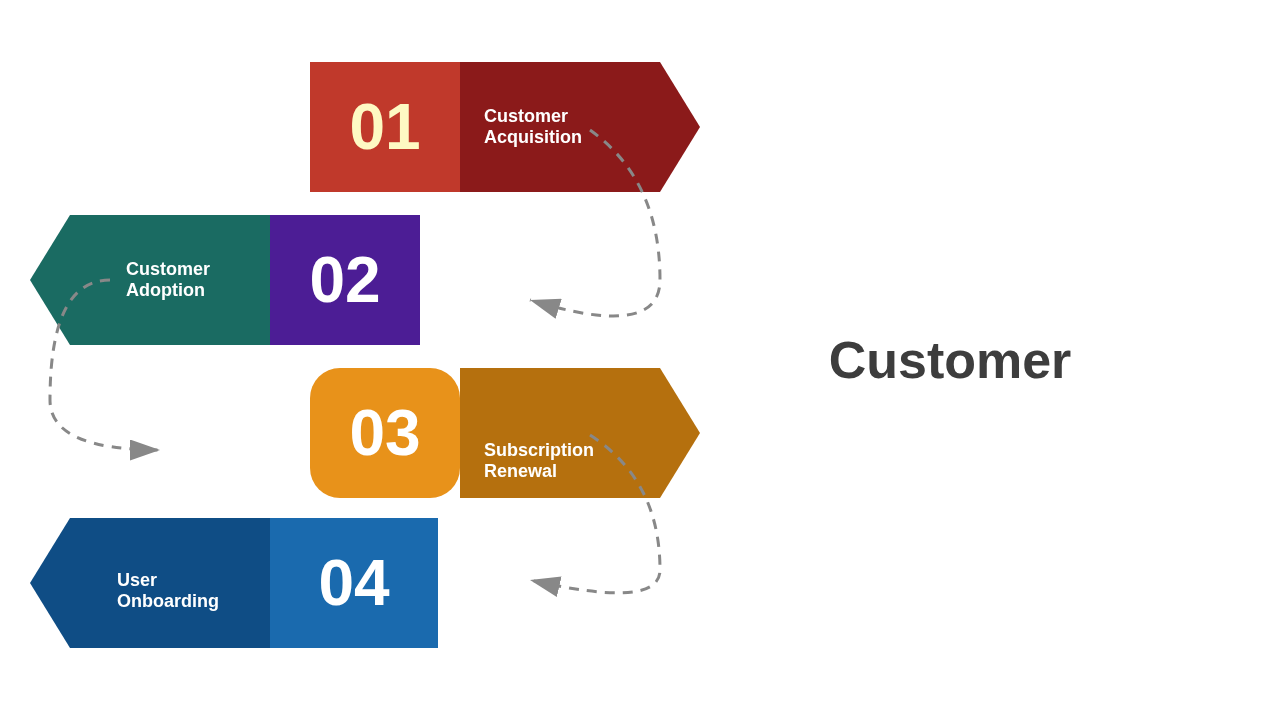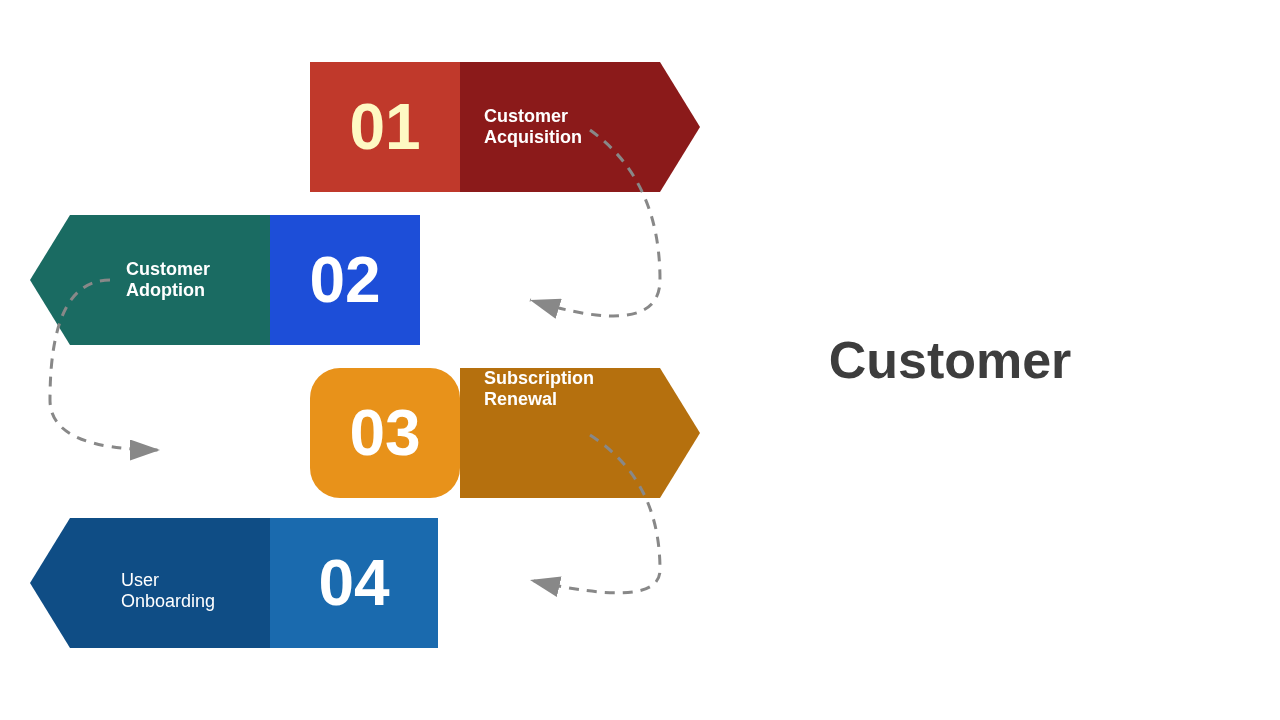--- a/index.html
+++ b/index.html
@@ -182,40 +182,40 @@
       </div>
     </div>
 
     <div class="step-item step2" style="display:flex; align-items:stretch;">
       <div style="display:flex; align-items:center; height:130px;">
         <div class="arrow-shape-left-inner" style="background:#1a6b62; font-size:18px; font-weight:800; color:#fff; height:130px; clip-path: polygon(40px 0, 100% 0, 100% 100%, 40px 100%, 0 50%); display:flex; align-items:center; justify-content:center; padding: 16px 24px 16px 60px; min-width:240px;">
           <span style="white-space:pre-line;">Customer
 Adoption</span>
         </div>
       </div>
-      <div class="num-box" style="background:#1d4ed8; width:150px; display:flex; align-items:center; justify-content:center; font-size:64px; font-weight:900; color:#fff; z-index:2;">
+      <div class="num-box" style="background:#4c1d95; width:150px; display:flex; align-items:center; justify-content:center; font-size:64px; font-weight:900; color:#fff; z-index:2;">
         <span>02</span>
       </div>
     </div>
 
     <div class="step-item step3" style="display:flex; align-items:stretch;">
       <div class="num-box" style="background:#e8921a; width:150px; display:flex; align-items:center; justify-content:center; font-size:64px; font-weight:900; color:#fff; z-index:2;">
         <span>03</span>
       </div>
       <div style="display:flex; align-items:center; height:130px;">
-        <div class="arrow-shape-right-inner" style="background:#b5700e; font-size:18px; font-weight:800; color:#fff; height:130px; clip-path: polygon(0 0, calc(100% - 40px) 0, 100% 50%, calc(100% - 40px) 100%, 0 100%); display:flex; align-items:flex-start; padding: 0 60px 16px 24px; min-width:240px;">
+        <div class="arrow-shape-right-inner" style="background:#b5700e; font-size:18px; font-weight:800; color:#fff; height:130px; clip-path: polygon(0 0, calc(100% - 40px) 0, 100% 50%, calc(100% - 40px) 100%, 0 100%); display:flex; align-items:flex-end; padding: 0 60px 16px 24px; min-width:240px;">
           <span style="white-space:pre-line;">Subscription
 Renewal</span>
         </div>
       </div>
     </div>
 
     <div class="step-item step4" style="display:flex; align-items:stretch;">
       <div style="display:flex; align-items:center; height:130px;">
-        <div class="arrow-shape-left-inner" style="background:#0f4d85; font-size:18px; font-weight:400; color:#fff; height:130px; clip-path: polygon(40px 0, 100% 0, 100% 100%, 40px 100%, 0 50%); display:flex; align-items:center; justify-content:center; padding: 32px 24px 16px 60px; min-width:240px;">
+        <div class="arrow-shape-left-inner" style="background:#0f4d85; font-size:18px; font-weight:700; color:#fff; height:130px; clip-path: polygon(40px 0, 100% 0, 100% 100%, 40px 100%, 0 50%); display:flex; align-items:center; justify-content:center; padding: 32px 24px 16px 60px; min-width:240px;">
           <span style="white-space:pre-line;">User
 Onboarding</span>
         </div>
       </div>
       <div class="num-box" style="background:#1a6aae; width:168px; display:flex; align-items:center; justify-content:center; font-size:64px; font-weight:900; color:#fff; z-index:2;">
         <span>04</span>
       </div>
     </div>
 
   </div>

